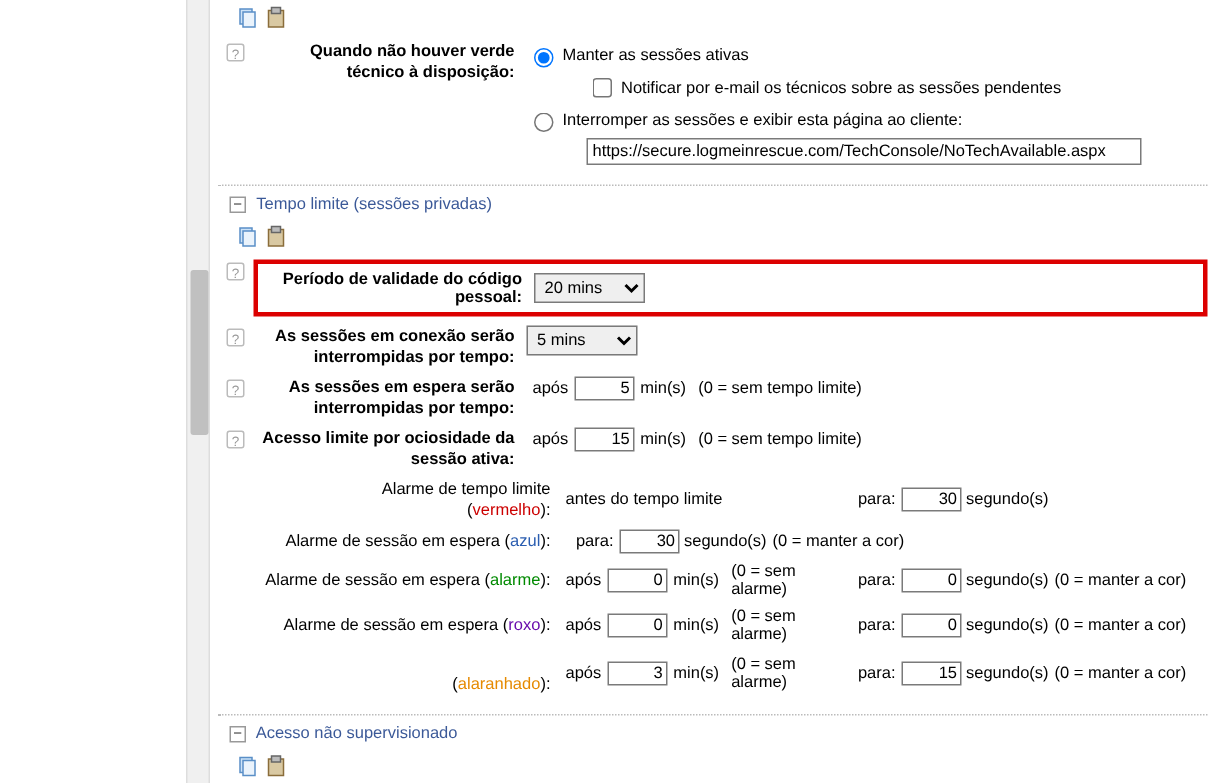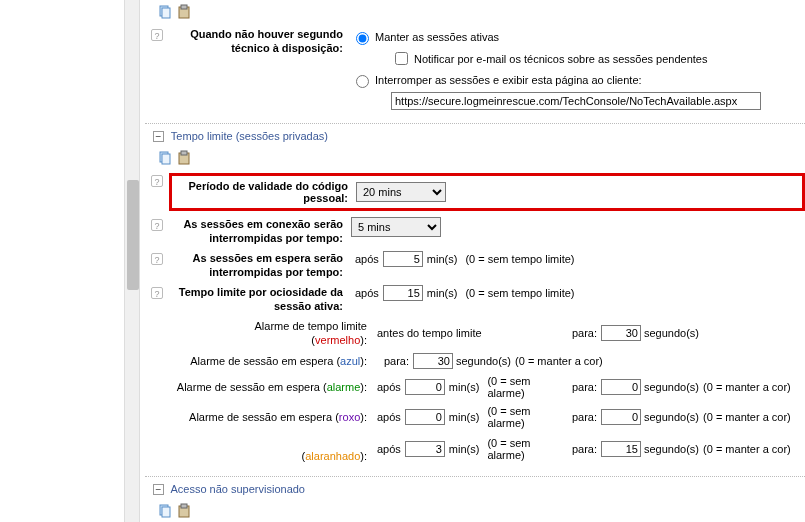--- a/index.html
+++ b/index.html
@@ -114,21 +114,21 @@
     padding: 4px 2px;
     display: flex;
     align-items: center;
   }
   select, input[type=text].num {
     font-family: Tahoma, sans-serif;
     font-size: 11px;
     border: 1px solid #7a7a7a;
     padding: 1px 2px;
   }
-  select { width: 90px; height: 20px; }
+  select { width: 74px; height: 20px; }
   input.num { width: 40px; text-align: right; padding-right: 3px; height: 16px; }
   .inline-txt { margin: 0 4px; }
   .alarm-label-col { width: 204px; text-align:right; font-weight:normal; padding-right:6px; line-height:14px; }
   .c-red { color: #cc0000; }
   .c-blue { color: #2a5db0; }
   .c-green { color: #008a00; }
   .c-purple { color: #6a0dad; }
   .c-orange { color: #e68a00; }
   .alarm-row { display:flex; align-items:center; padding:3px 0; }
   .para-col { width: 40px; text-align:right; padding-right:4px; }
@@ -154,21 +154,21 @@
       <svg viewBox="0 0 16 16">
           <rect x="3" y="3" width="10" height="11" fill="#d9c9a3" stroke="#8a6d3b"></rect>
           <rect x="5" y="1" width="6" height="4" fill="#bbb" stroke="#666"></rect>
         </svg>
     </span>
   </div>
 
   <div class="row">
     <div class="help-col"><span class="qmark">?</span></div>
     <div class="label-col">
-      <span>Quando não houver segundo</span><br>
+      <span>Quando não houver verde</span><br>
       <span>técnico à disposição:</span>
     </div>
     <div class="value-col">
       <div class="radio-line">
         <input type="radio" checked="" style="">
         <span>Manter as sessões ativas</span>
       </div>
       <div class="check-line">
         <input type="checkbox" style="">
         <span>Notificar por e-mail os técnicos sobre as sessões pendentes</span>
@@ -241,21 +241,21 @@
       <span class="inline-txt">após</span>
       <input type="text" class="num" value="5" style="">
       <span class="inline-txt">min(s)</span>
       <span class="inline-txt">(0 = sem tempo limite)</span>
     </div>
   </div>
 
   <div class="row">
     <div class="help-col"><span class="qmark">?</span></div>
     <div class="label-col">
-      <span>Tempo limite por ociosidade da</span><br>
+      <span>Acesso limite por ociosidade da</span><br>
       <span>sessão ativa:</span>
     </div>
     <div class="value-col" style="display:flex;align-items:center;">
       <span class="inline-txt">após</span>
       <input type="text" class="num" value="15" style="">
       <span class="inline-txt">min(s)</span>
       <span class="inline-txt">(0 = sem tempo limite)</span>
     </div>
   </div>
 

